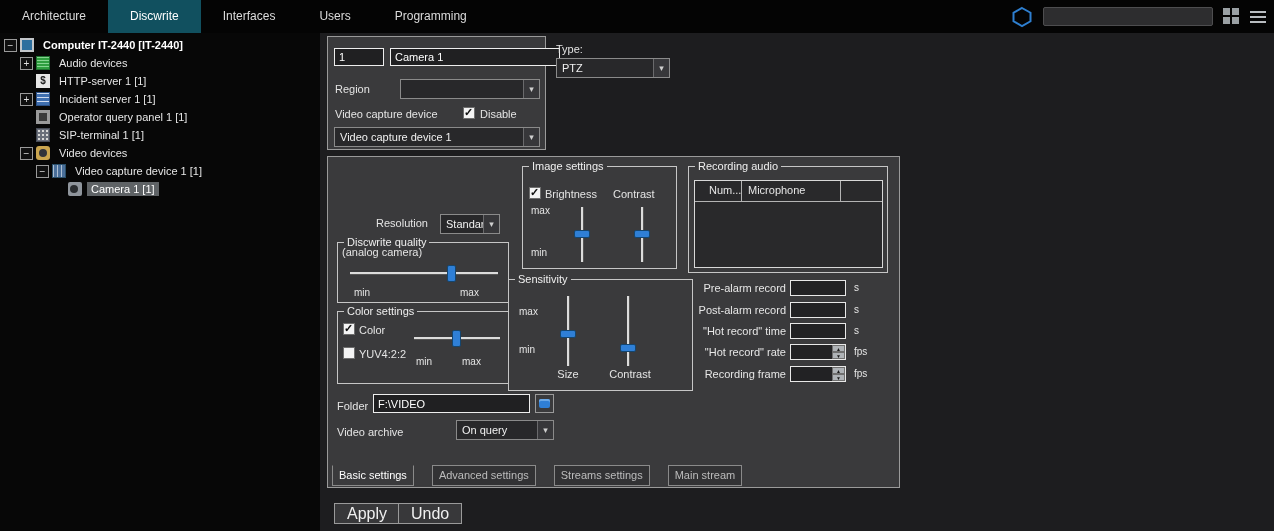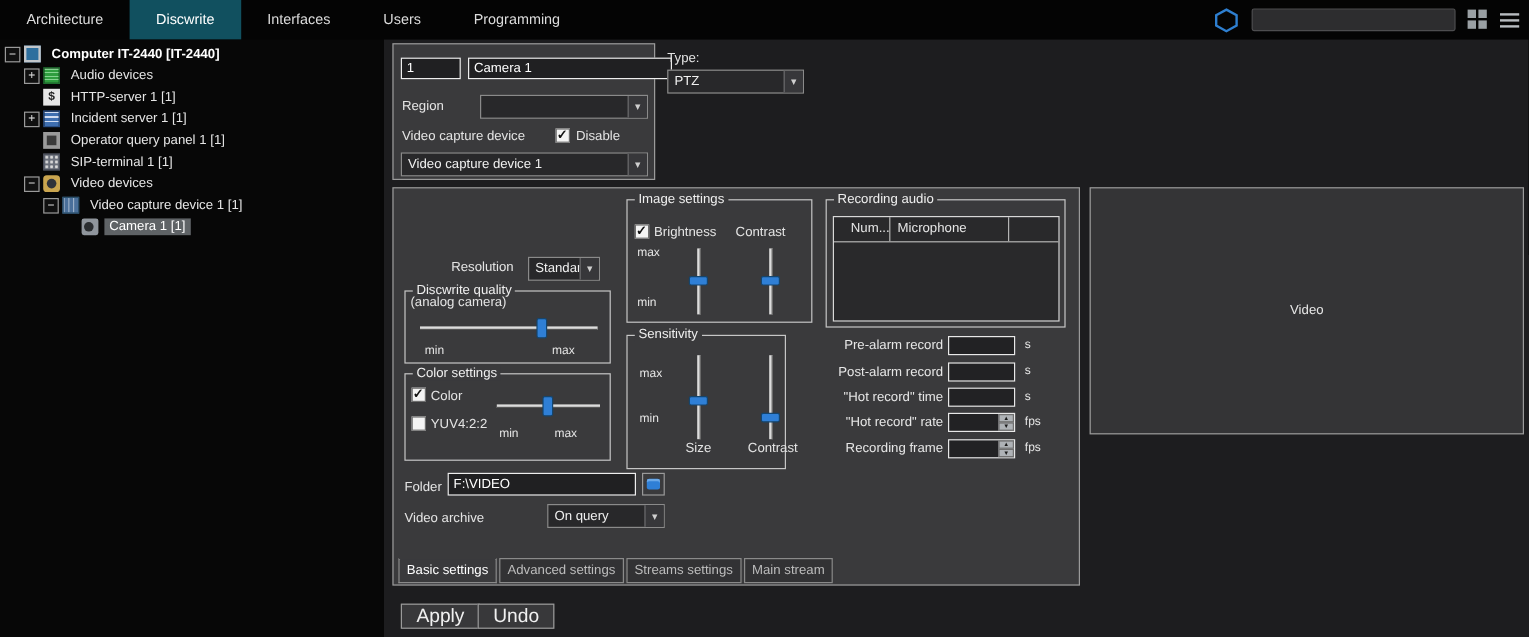--- a/index.html
+++ b/index.html
@@ -83,21 +83,21 @@
   .spin { position:absolute; left:174px; top:1px; width:13px; height:14px; display:flex; flex-direction:column; }
   .spin span { flex:1; background:#aeb2b6; border:1px solid #6f6f6f; position:relative; }
   .spin span::after { position:absolute; inset:0; text-align:center; font-size:5px; line-height:6px; color:#1a1a1a; }
   .spin .up::after { content:"\25B2"; }
   .spin .dn::after { content:"\25BC"; }
 
   .folder-btn { position:absolute; left:207px; top:237px; width:19px; height:19px; background:#3a3a3c; border:1px solid #9a9a9a; }
   .folder-btn::after { content:""; position:absolute; left:3px; top:4px; width:11px; height:9px; background:#2f7fd6; border-radius:2px; box-shadow:inset 0 2px 0 #6aa8e8; }
 
   .tabstrip { position:absolute; left:4px; bottom:1px; display:flex; }
-  .tab { padding:3px 6px 4px 6px; margin-right:2px; font-size:11px; color:#bcbcbc; border:1px solid #8a8a8a; background:#323234; }
+  .tab { padding:3px 6px 4px 6px; margin-right:18px; font-size:11px; color:#bcbcbc; border:1px solid #8a8a8a; background:#323234; }
   .tab.active { background:#3a3a3c; color:#fff; border-top-color:#3a3a3c; }
 
   .video-box { left:588px; top:123px; width:362px; height:206px; background:#343436; display:flex; align-items:center; justify-content:center; }
 
   .btn { position:absolute; top:470px; height:21px; background:#38383a; border:1px solid #9a9a9a; border-radius:0; color:#f0f0f0; font-size:16px; padding:0 12px; }
   .btn-apply { left:14px; }
   .btn-undo { left:78px; }
 </style>
 </head>
 <body>
@@ -243,21 +243,21 @@
         <div class="vslider" style="left:51px; top:40px; height:55px;">
           <div class="vs-track"></div>
           <div class="vs-handle" style="top:23px;"></div>
         </div>
         <div class="vslider" style="left:111px; top:40px; height:55px;">
           <div class="vs-track"></div>
           <div class="vs-handle" style="top:23px;"></div>
         </div>
       </div>
 
-      <div class="fs" style="left:194px; top:122px; width:133px; height:112px;">
+      <div class="fs" style="left:180px; top:122px; width:185px; height:112px;">
         <span class="legend">Sensitivity</span>
         <span class="lbl sm" style="left:10px; top:26px;">max</span>
         <span class="lbl sm" style="left:10px; top:64px;">min</span>
         <div class="vslider" style="left:51px; top:16px; height:70px;">
           <div class="vs-track"></div>
           <div class="vs-handle" style="top:34px;"></div>
         </div>
         <div class="vslider" style="left:111px; top:16px; height:70px;">
           <div class="vs-track"></div>
           <div class="vs-handle" style="top:48px;"></div>
@@ -322,20 +322,17 @@
       </div>
 
       <div class="tabstrip">
         <span class="tab active">Basic settings</span>
         <span class="tab">Advanced settings</span>
         <span class="tab">Streams settings</span>
         <span class="tab">Main stream</span>
       </div>
     </div>
 
-    <div class="panel video-box">
-      <span>Video</span>
-    </div>
 
     <button class="btn btn-apply">Apply</button>
     <button class="btn btn-undo">Undo</button>
   </div>
 </div>
 
 </body></html>

